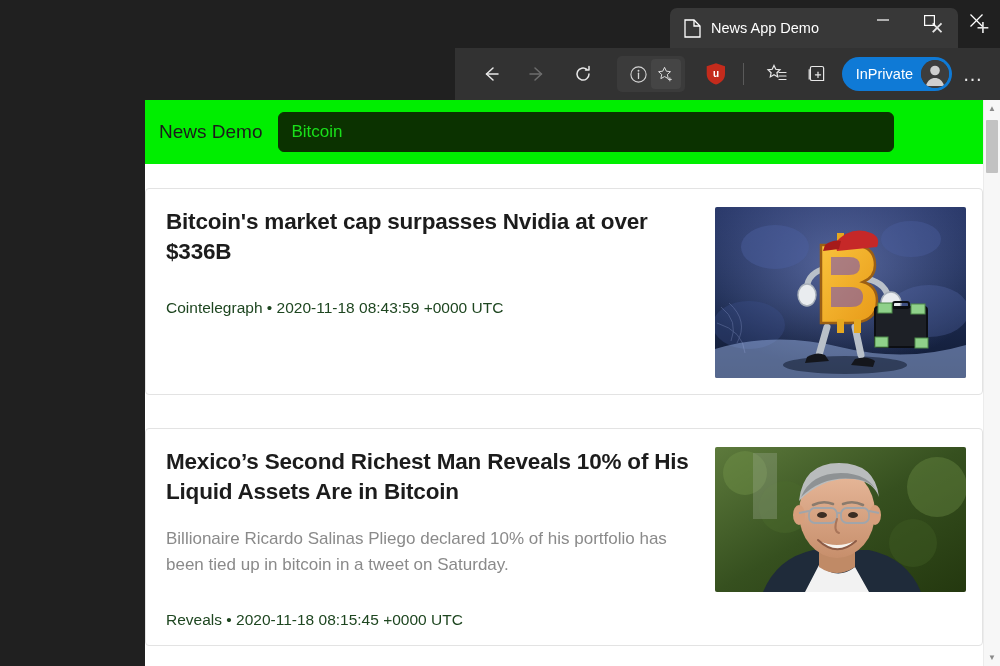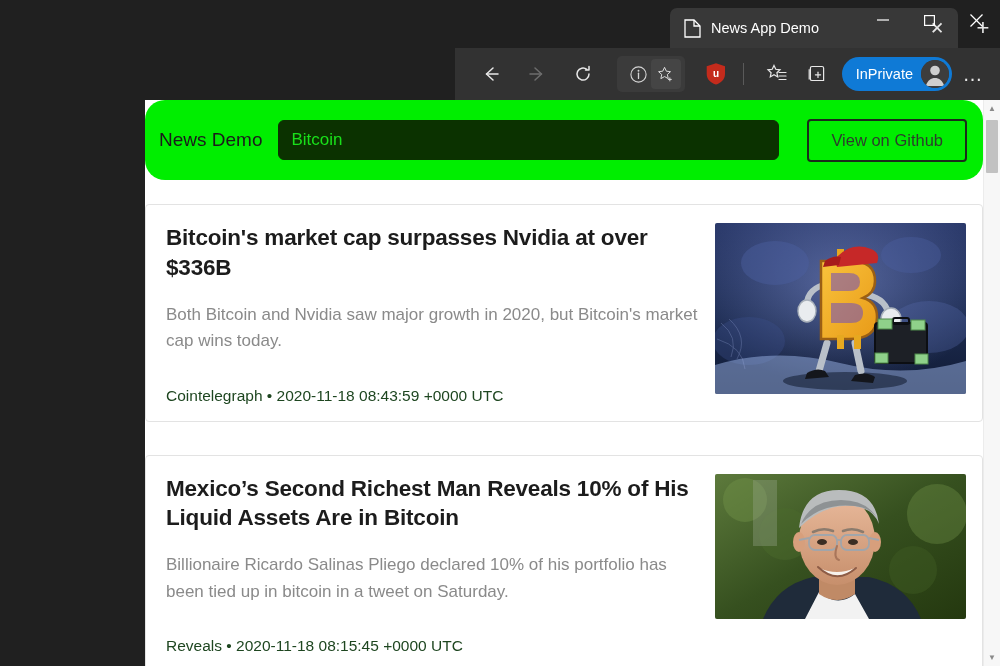--- a/index.html
+++ b/index.html
@@ -95,22 +95,22 @@
     width: 34px; height: 34px; margin-left: 4px; color: #e8e8e8;
     display: flex; align-items: center; justify-content: center; font-size: 20px;
     letter-spacing: 1px; flex: 0 0 34px;
   }
 
   
   .viewport { flex: 1 1 auto; position: relative; background: #ffffff; overflow: hidden; display: flex; }
   .page { flex: 1 1 auto; overflow: hidden; background: #ffffff; }
 
   .site-header {
-    background: #00ee00; height: 80px;
-    display: flex; align-items: center; padding: 0 16px 0 14px; gap: 16px; border-radius: 20px;
+    background: #00ee00; height: 64px;
+    display: flex; align-items: center; padding: 0 16px 0 14px; gap: 16px;
   }
   .brand { font-size: 19px; color: #1b1b1b; white-space: nowrap; }
   .search-box {
     flex: 1 1 auto; height: 40px; background: #0b3200;
     border: 1px solid #0b3200; border-radius: 6px;
     display: flex; align-items: center; padding: 0 12px;
     color: #19e019; font-size: 17px; max-width: 616px;
   }
   .gh-btn {
     border: 2px solid #1b2b1b; background: transparent; border-radius: 4px;
@@ -272,29 +272,27 @@
 
     <div class="ellipsis">…</div>
   </div>
 
   <div class="viewport">
     <div class="page">
 
       <div class="site-header">
         <div class="brand">News Demo</div>
         <div class="search-box" placeholder="Search for news">Bitcoin</div>
-        <div class="gh-btn">View on Github</div>
       </div>
 
       <div class="content">
 
         <div class="card">
           <div class="card-body">
             <div class="card-title">Bitcoin's market cap surpasses Nvidia at over $336B</div>
-            <div class="card-desc">Both Bitcoin and Nvidia saw major growth in 2020, but Bitcoin's market cap wins today.</div>
             <div class="card-meta">
               <span>Cointelegraph</span>
               <span>•</span>
               <span>2020-11-18 08:43:59 +0000 UTC</span>
             </div>
           </div>
           <div class="card-thumb">
             <svg viewBox="0 0 251 171" preserveAspectRatio="xMidYMid slice">
               <defs>
                 <linearGradient id="bgsky" x1="0" y1="0" x2="0" y2="1">

